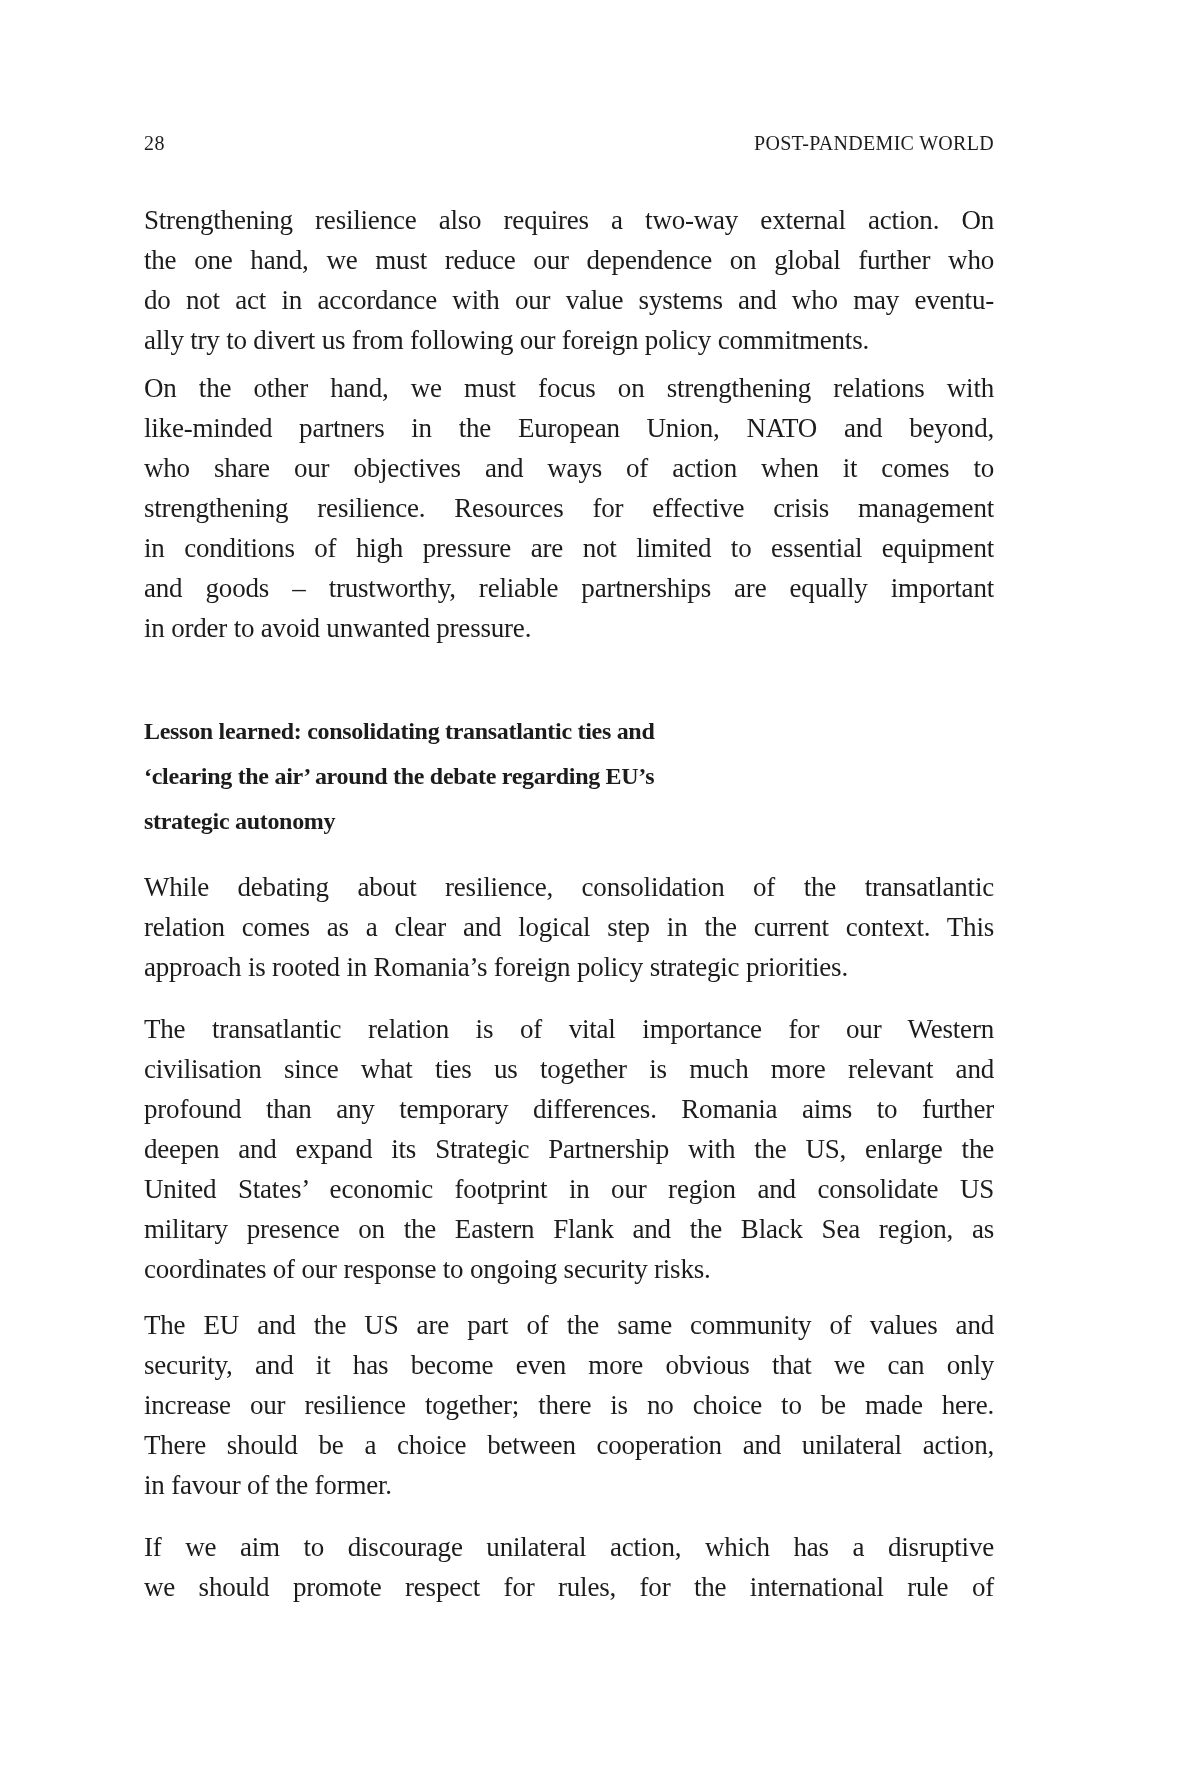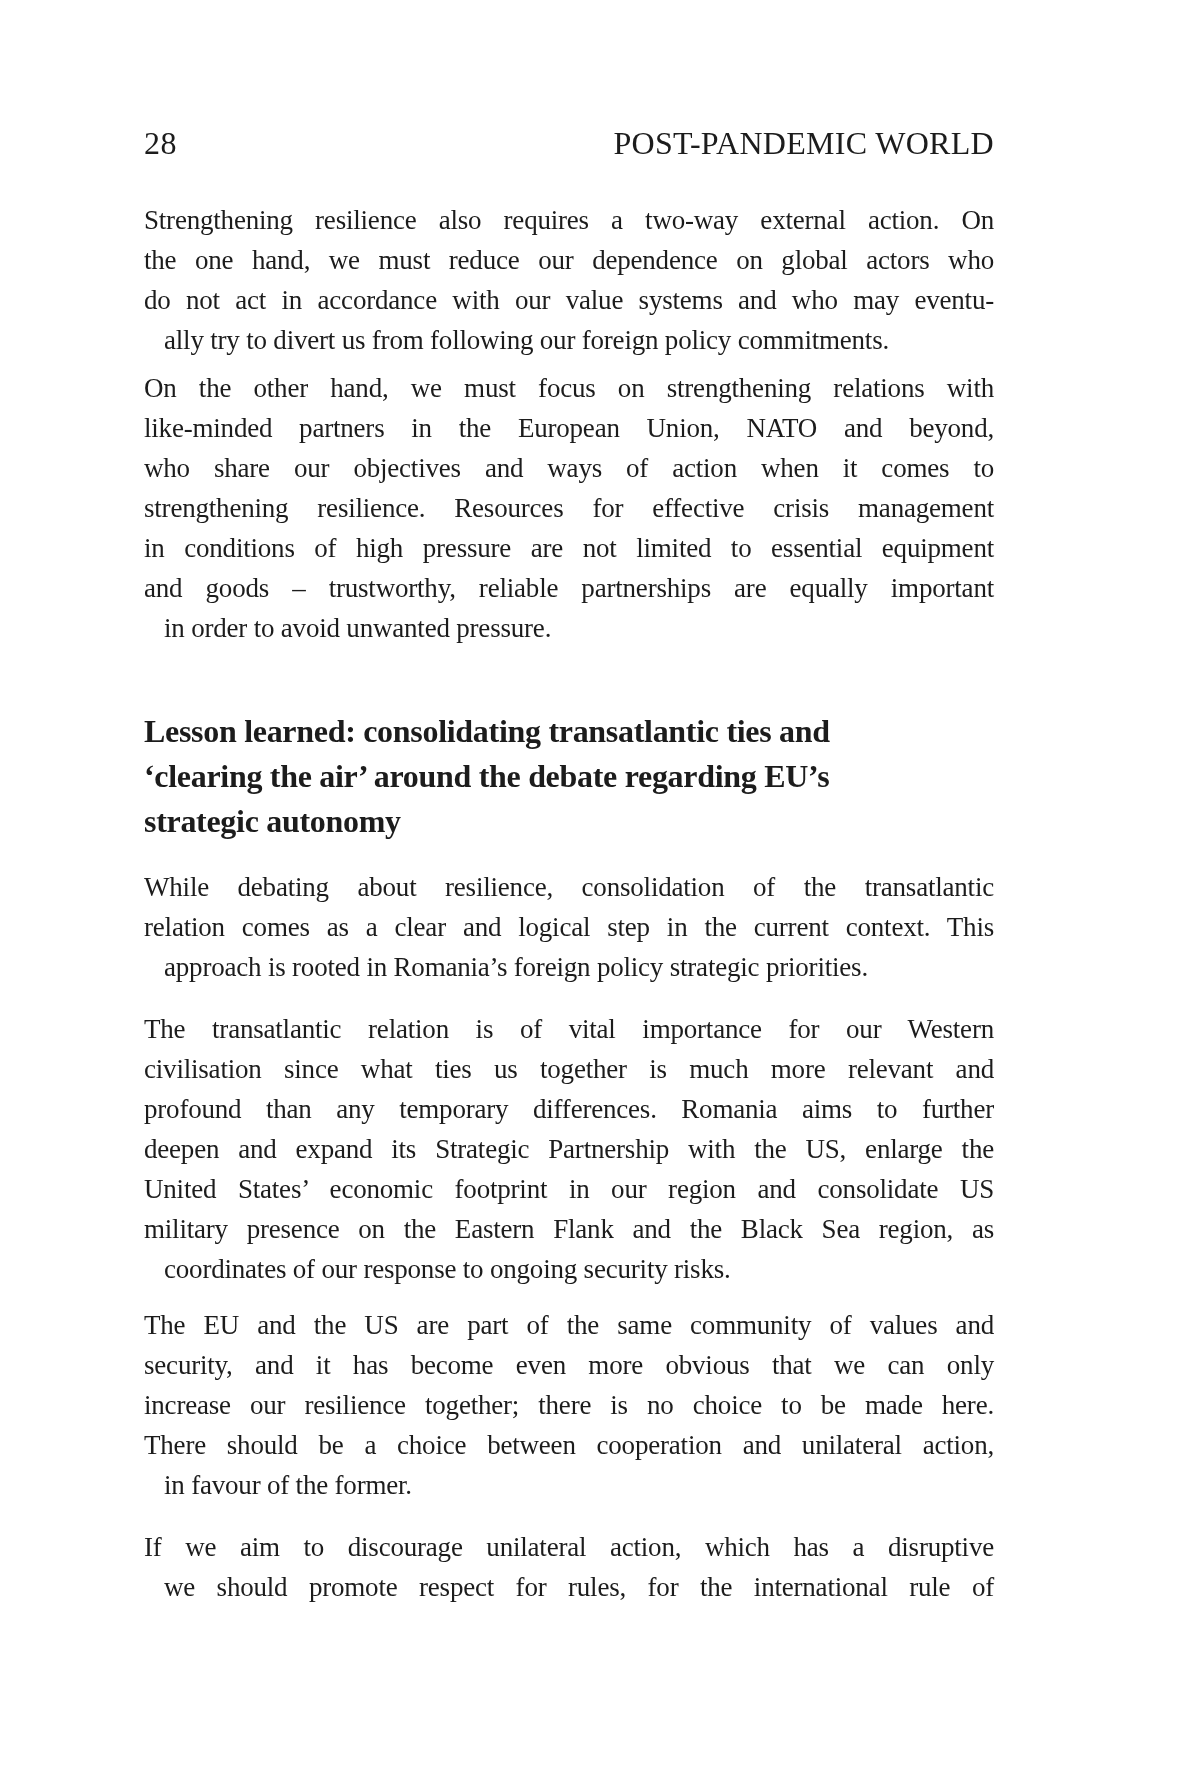--- a/index.html
+++ b/index.html
@@ -17,21 +17,21 @@
     overflow: hidden;
   }
   .runhead {
     position: absolute;
     left: 144px;
     width: 850px;
     top: 129px;
     display: flex;
     justify-content: space-between;
     align-items: flex-start;
-    font-size: 32px;
+    font-size: 20px;
     line-height: 28px;
     font-family: Liberation Serif, serif;
   }
   .runhead .page-number {
     letter-spacing: 0.5px;
   }
   .runhead .running-title {
     letter-spacing: 0.3px;
   }
   .block {
@@ -43,29 +43,28 @@
     font-size: 27px;
     line-height: 40px;
     letter-spacing: -0.2px;
     text-align: justify;
     text-align-last: justify;
     white-space: normal;
   }
   .para .line:last-child {
     text-align: left;
     text-align-last: left;
-    margin-left: 20px;
   }
   
   .para.continues .line:last-child {
     text-align: justify;
     text-align-last: justify;
   }
   .heading .line {
-    font-size: 32px;
+    font-size: 24px;
     line-height: 45px;
     font-weight: bold;
     letter-spacing: -0.3px;
     text-align: left;
   }
   
   #para-1   { top: 200px; }
   #para-2   { top: 368px; }
   #heading-1{ top: 709px; }
   #para-3   { top: 867px; }
@@ -78,21 +77,21 @@
 
 <div class="page">
 
   <div class="runhead">
     <span class="page-number">28</span>
     <span class="running-title">POST-PANDEMIC WORLD</span>
   </div>
 
   <div id="para-1" class="block para">
       <div class="line">Strengthening resilience also requires a two-way external action. On</div>
-      <div class="line">the one hand, we must reduce our dependence on global actors who</div>
+      <div class="line">the one hand, we must reduce our dependence on global further who</div>
       <div class="line">do not act in accordance with our value systems and who may eventu-</div>
       <div class="line">ally try to divert us from following our foreign policy commitments.</div>
     </div>
 
   <div id="para-2" class="block para">
       <div class="line">On the other hand, we must focus on strengthening relations with</div>
       <div class="line">like-minded partners in the European Union, NATO and beyond,</div>
       <div class="line">who share our objectives and ways of action when it comes to</div>
       <div class="line">strengthening resilience. Resources for effective crisis management</div>
       <div class="line">in conditions of high pressure are not limited to essential equipment</div>

